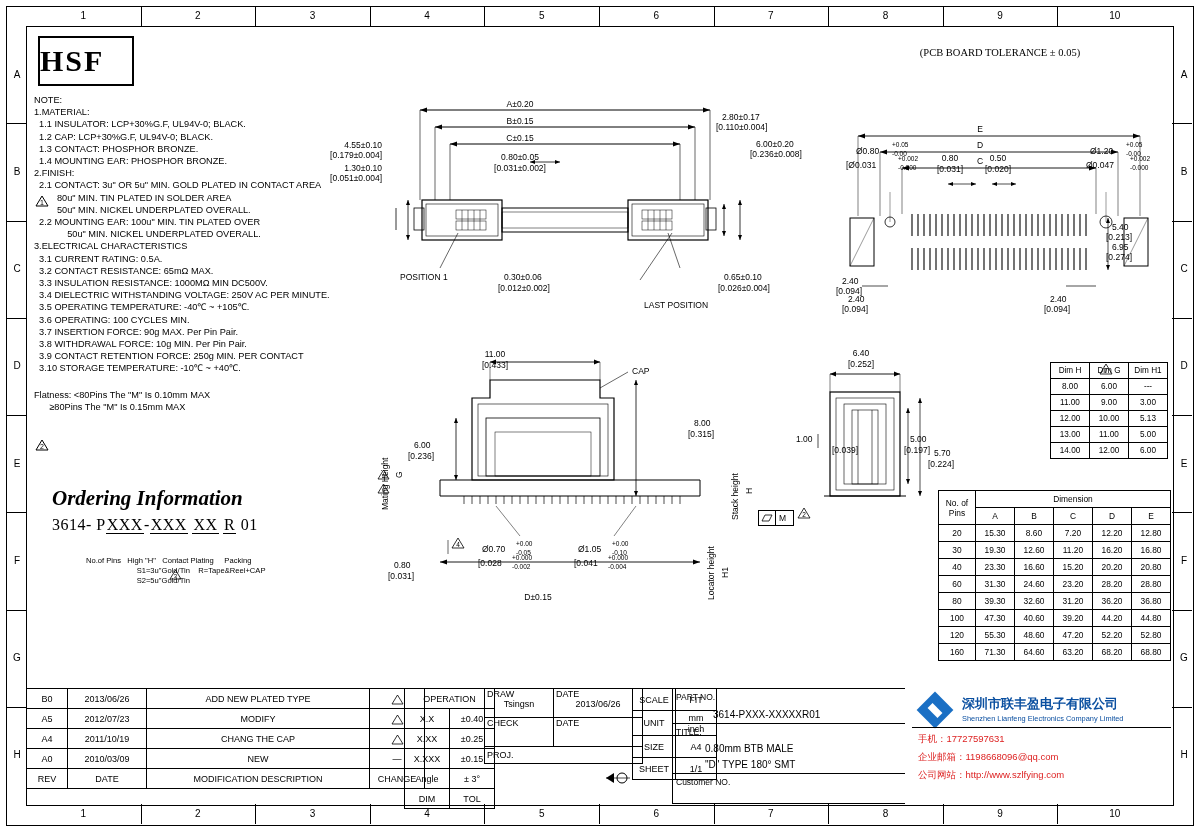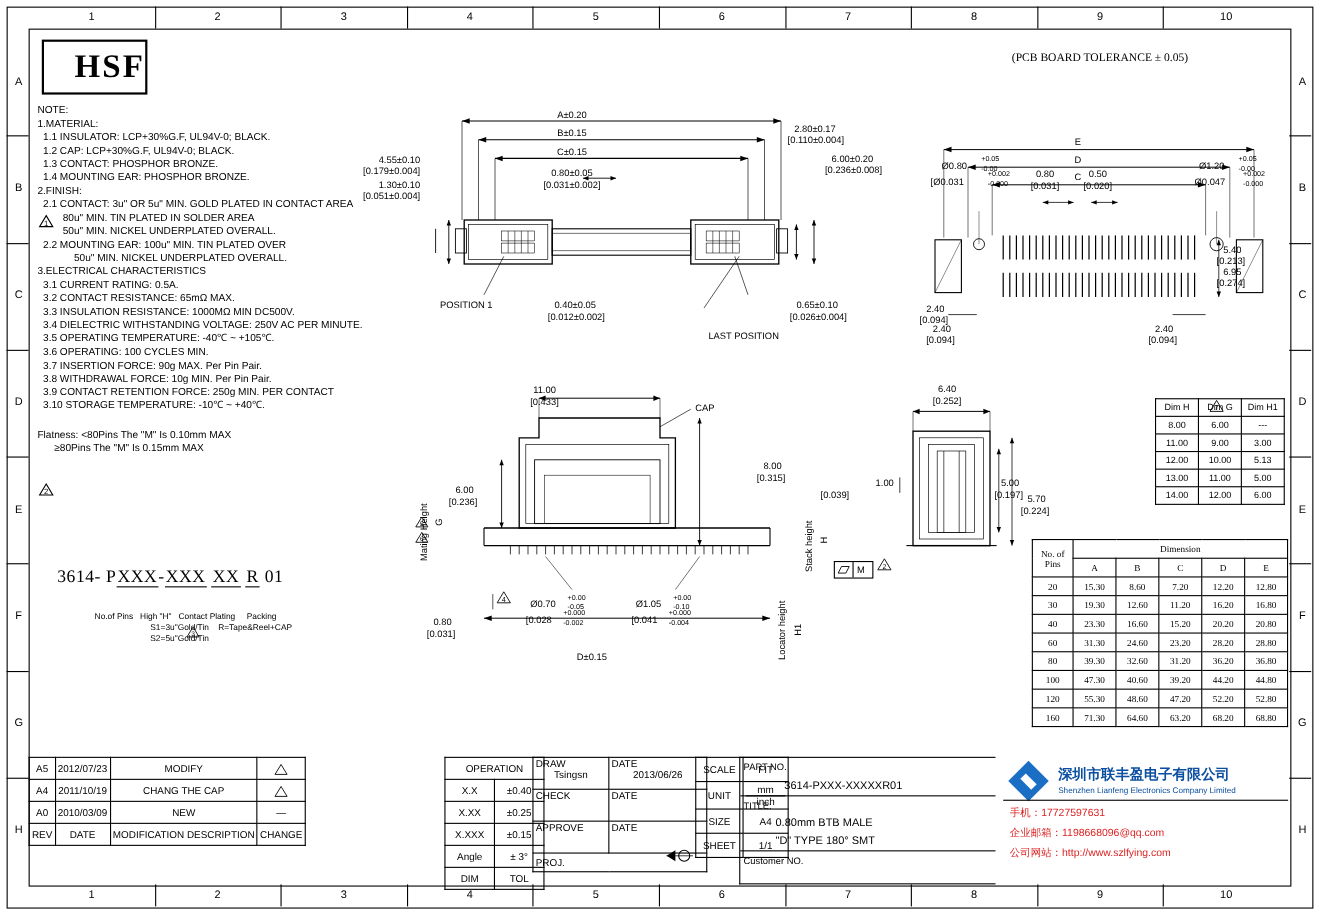--- a/index.html
+++ b/index.html
@@ -9,21 +9,21 @@
   .bdr{border:1px solid #000;}
   
   #frame-outer{left:6px;top:6px;width:1186px;height:818px;border:1.5px solid #000;}
   #frame-inner{left:26px;top:26px;width:1146px;height:778px;border:1.5px solid #000;}
   .colnum{position:absolute;font-size:10px;text-align:center;width:20px;}
   .rownum{position:absolute;font-size:10px;text-align:center;width:20px;}
   .tickv{position:absolute;width:1px;background:#000;}
   .tickh{position:absolute;height:1px;background:#000;}
   
   #hsf{left:38px;top:36px;width:92px;height:46px;border:2px solid #000;}
-  #hsf span{display:block;text-align:right;font-family:"Liberation Serif",serif;font-weight:bold;font-size:30px;line-height:46px;letter-spacing:2px;}
+  #hsf span{display:block;text-align:left;font-family:"Liberation Serif",serif;font-weight:bold;font-size:30px;line-height:46px;letter-spacing:2px;}
   
   #notes{left:34px;top:94px;width:330px;font-size:9.2px;line-height:12.2px;font-family:"Liberation Sans",sans-serif;white-space:pre;}
   .note-ln{white-space:pre;}
   
   #ordering-title{left:52px;top:486px;font-family:"Liberation Serif",serif;font-style:italic;font-weight:bold;font-size:21px;}
   #ordering-code{left:52px;top:516px;font-size:16px;font-family:"Liberation Serif",serif;letter-spacing:.5px;}
   .uline{border-bottom:1.2px solid #000;padding:0 1px;}
   #ordering-legend{left:86px;top:556px;font-size:7.6px;line-height:10px;white-space:pre;}
   
   .lbl{position:absolute;font-size:8.5px;font-family:"Liberation Sans",sans-serif;white-space:pre;line-height:10px;}
@@ -32,21 +32,21 @@
   .lbl10{font-size:10px;}
   .rot90{transform:rotate(-90deg);transform-origin:left top;}
   
   #pcb-head{left:850px;top:46px;width:300px;font-size:10.5px;line-height:14px;text-align:center;font-family:"Liberation Serif",serif;}
   
   table{border-collapse:collapse;font-size:8.5px;}
   td,th{border:1px solid #000;text-align:center;padding:0;font-weight:normal;}
   #dimH{left:1050px;top:362px;}
   #dimH td,#dimH th{width:38px;height:15px;font-size:8.2px;}
   #dimTbl{left:938px;top:490px;}
-  #dimTbl td,#dimTbl th{height:16px;font-size:8.4px;font-family:Liberation Serif, serif;}
+  #dimTbl td,#dimTbl th{height:16px;font-size:8.4px;}
   #dimTbl .c0{width:36px;}
   #dimTbl .cx{width:38px;}
   
   #titleblock{left:26px;top:688px;width:1146px;height:116px;}
   #titleblock td,#titleblock th{border:1px solid #000;font-size:9px;padding:0 2px;}
   
   #logo-box{position:absolute;left:912px;top:689px;width:259px;height:114px;}
   .diamond{position:absolute;width:26px;height:26px;background:#1a6fc4;transform:rotate(45deg);}
   
   svg{position:absolute;overflow:visible;}
@@ -70,20 +70,21 @@
 
   <svg class="abs" style="left:36px;top:196px;width:12px;height:10px">
       <polygon points="6,0 12,10 0,10" fill="none" stroke="#000" stroke-width="1"></polygon>
       <text x="6" y="9" font-size="7" text-anchor="middle">1</text>
     </svg>
   <svg class="abs" style="left:36px;top:440px;width:12px;height:10px">
       <polygon points="6,0 12,10 0,10" fill="none" stroke="#000" stroke-width="1"></polygon>
       <text x="6" y="9" font-size="7" text-anchor="middle">2</text>
     </svg>
 
+  <div class="abs" id="ordering-title">Ordering Information</div>
   <div class="abs" id="ordering-code">
     <span>3614- P</span><span class="uline">XXX</span><span>-</span><span class="uline">XXX</span> <span class="uline">XX</span> <span class="uline">R</span> <span>01</span>
   </div>
   <div class="abs" id="ordering-legend"><div>No.of Pins   High "H"   Contact Plating     Packing</div><div>                        S1=3u"Gold/Tin    R=Tape&amp;Reel+CAP</div><div>                        S2=5u"Gold/Tin</div></div>
   <svg class="abs" style="left:170px;top:570px;width:11px;height:9px">
       <polygon points="5.5,0 11,9 0,9" fill="none" stroke="#000" stroke-width=".8"></polygon>
       <text x="5.5" y="8.2" font-size="6" text-anchor="middle">3</text>
     </svg>
 
   <svg class="abs" id="topview" style="left:380px;top:100px;width:400px;height:200px">
@@ -163,21 +164,21 @@
   <div class="lbl r" style="left:308px;top:163px;width:74px">1.30±0.10</div>
   <div class="lbl r" style="left:288px;top:173px;width:94px">[0.051±0.004]</div>
 
   <div class="lbl" style="left:722px;top:112px;width:60px">2.80±0.17</div>
   <div class="lbl" style="left:716px;top:122px;width:80px">[0.110±0.004]</div>
   <div class="lbl" style="left:756px;top:139px;width:60px">6.00±0.20</div>
   <div class="lbl" style="left:750px;top:149px;width:80px">[0.236±0.008]</div>
 
   <div class="lbl" style="left:400px;top:272px">POSITION 1</div>
   <div class="lbl" style="left:644px;top:300px">LAST POSITION</div>
-  <div class="lbl" style="left:504px;top:272px">0.40±0.05</div>
+  <div class="lbl" style="left:504px;top:272px">0.30±0.06</div>
   <div class="lbl" style="left:498px;top:283px">[0.012±0.002]</div>
   <div class="lbl" style="left:724px;top:272px">0.65±0.10</div>
   <div class="lbl" style="left:718px;top:283px">[0.026±0.004]</div>
 
   <div class="abs" id="pcb-head">
     <div>(PCB BOARD TOLERANCE ± 0.05)</div>
   </div>
 
   <svg class="abs" id="pcbview" style="left:840px;top:96px;width:330px;height:210px">
 
@@ -476,21 +477,21 @@
     <polygon points="108,60 106,65 110,65" fill="#000"></polygon>
       <polygon points="108,136 106,131 110,131" fill="#000"></polygon>
     <line x1="120" y1="50" x2="120" y2="148" stroke="#000" stroke-width=".7"></line>
     <polygon points="120,50 118,55 122,55" fill="#000"></polygon>
       <polygon points="120,148 118,143 122,143" fill="#000"></polygon>
   </svg>
 
   <div class="lbl c" style="left:836px;top:348px;width:50px">6.40</div>
   <div class="lbl c" style="left:836px;top:359px;width:50px">[0.252]</div>
   <div class="lbl" style="left:796px;top:434px">1.00</div>
-  <div class="lbl" style="left:746px;top:445px">[0.039]</div>
+  <div class="lbl" style="left:832px;top:445px">[0.039]</div>
   <div class="lbl" style="left:910px;top:434px">5.00</div>
   <div class="lbl" style="left:904px;top:445px">[0.197]</div>
   <div class="lbl" style="left:934px;top:448px">5.70</div>
   <div class="lbl" style="left:928px;top:459px">[0.224]</div>
 
   <svg class="abs" style="left:1100px;top:364px;width:12px;height:10px">
       <polygon points="6,0 12,10 0,10" fill="none" stroke="#000" stroke-width=".8"></polygon>
       <text x="6" y="9" font-size="6.5" text-anchor="middle">7</text>
     </svg>
 
@@ -611,20 +612,30 @@
           <td>68.20</td>
           <td>68.80</td>
         </tr>
   </tbody>
     </table>
 
   <div class="abs" id="titleblock">
 
     <table class="abs" style="left:0;top:0;">
       <tbody>
+          <tr>
+        <td style="width:36px;height:19px">B0</td>
+        <td style="width:74px">2013/06/26</td>
+        <td style="width:218px">ADD NEW PLATED TYPE</td>
+        <td style="width:50px">
+          <svg style="position:relative;width:11px;height:9px;display:inline-block;vertical-align:middle">
+                <polygon points="5.5,0 11,9 0,9" fill="none" stroke="#000" stroke-width=".8"></polygon>
+              </svg>
+        </td>
+      </tr>
       <tr>
         <td style="height:19px">A5</td>
         <td>2012/07/23</td>
         <td>MODIFY</td>
         <td><svg style="position:relative;width:11px;height:9px;display:inline-block;vertical-align:middle">
                 <polygon points="5.5,0 11,9 0,9" fill="none" stroke="#000" stroke-width=".8"></polygon>
               </svg></td>
       </tr>
       <tr>
         <td style="height:19px">A4</td>
@@ -684,24 +695,20 @@
           <div>DRAW</div>
           <div style="text-align:center">Tsingsn</div>
         </td>
         <td style="width:84px;text-align:left;vertical-align:top">
           <div>DATE</div>
           <div style="text-align:center">2013/06/26</div>
         </td>
       </tr>
       <tr>
         <td style="height:28px;text-align:left;vertical-align:top">CHECK</td>
-        <td style="text-align:left;vertical-align:top">DATE</td>
-      </tr>
-      <tr>
-        <td style="height:28px;text-align:left;vertical-align:top">APPROVE</td>
         <td style="text-align:left;vertical-align:top">DATE</td>
       </tr>
       <tr>
         <td colspan="2" style="height:16px;text-align:left">PROJ.</td>
       </tr>
     </tbody>
       </table>
 
     <table class="abs" style="left:606px;top:0;">
       <tbody>

